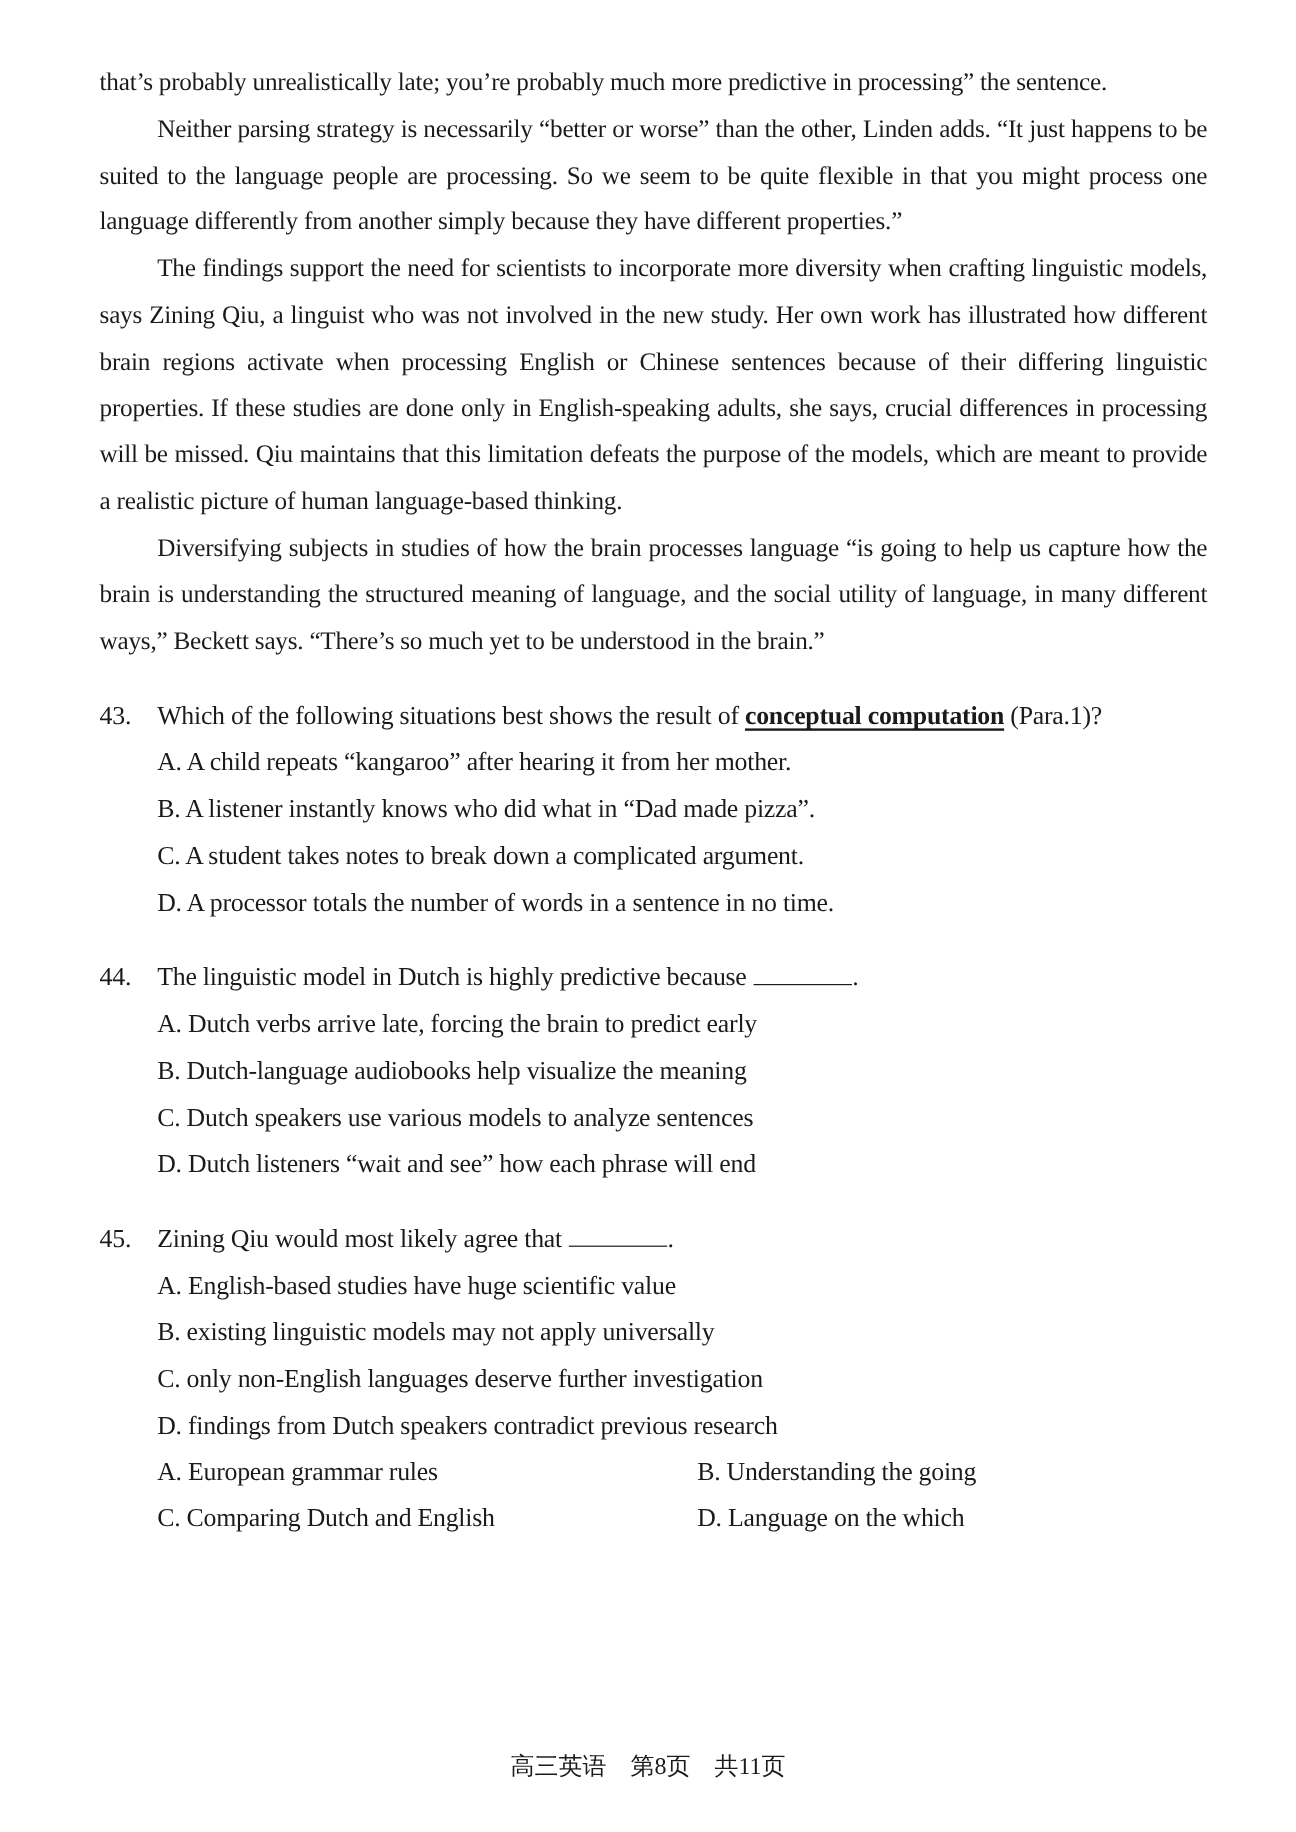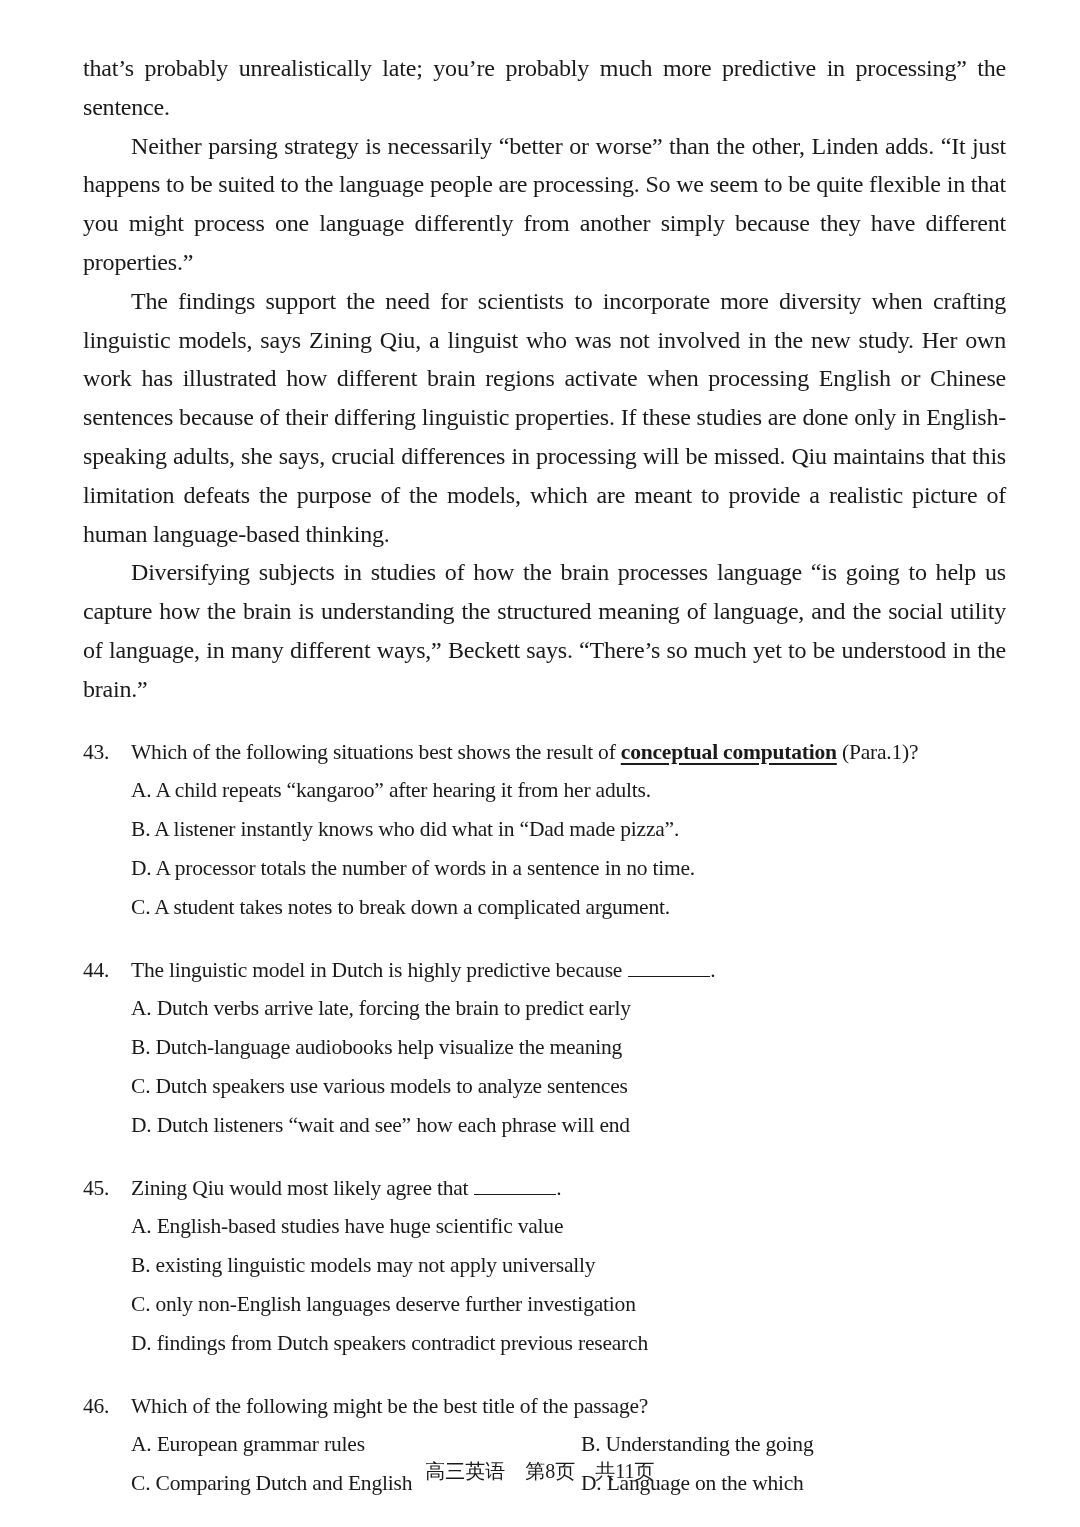--- a/index.html
+++ b/index.html
@@ -15,21 +15,21 @@
       font-family: "Liberation Serif", "DejaVu Serif", serif;
       color: #1a1a1a;
     }
     .page {
       position: absolute;
       left: 83px;
       top: 49px;
       width: 923px;
     }
     .line-block {
-      font-size: 24px;
+      font-size: 21px;
       line-height: 38.8px;
       text-align: justify;
       letter-spacing: -0.2px;
       margin: 0;
     }
     .para {
       text-indent: 48px;
     }
     .para.cont {
       text-indent: 0;
@@ -99,24 +99,24 @@
   <p class="line-block para cont">that’s probably unrealistically late; you’re probably much more predictive in processing” the sentence.</p>
   <p class="line-block para">Neither parsing strategy is necessarily “better or worse” than the other, Linden adds. “It just happens to be suited to the language people are processing. So we seem to be quite flexible in that you might process one language differently from another simply because they have different properties.”</p>
   <p class="line-block para">The findings support the need for scientists to incorporate more diversity when crafting linguistic models, says Zining Qiu, a linguist who was not involved in the new study. Her own work has illustrated how different brain regions activate when processing English or Chinese sentences because of their differing linguistic properties. If these studies are done only in English-speaking adults, she says, crucial differences in processing will be missed. Qiu maintains that this limitation defeats the purpose of the models, which are meant to provide a realistic picture of human language-based thinking.</p>
   <p class="line-block para">Diversifying subjects in studies of how the brain processes language “is going to help us capture how the brain is understanding the structured meaning of language, and the social utility of language, in many different ways,” Beckett says. “There’s so much yet to be understood in the brain.”</p>
 
   <div class="question">
     <span class="q-num">43.</span>
     <span class="q-stem"><span>Which of the following situations best shows the result of </span><span class="key-term">conceptual computation</span><span> (Para.1)?</span></span>
   </div>
   <div class="options">
-    <span class="option">A. A child repeats “kangaroo” after hearing it from her adults.</span>
+    <span class="option">A. A child repeats “kangaroo” after hearing it from her mother.</span>
     <span class="option">B. A listener instantly knows who did what in “Dad made pizza”.</span>
+    <span class="option">C. A student takes notes to break down a complicated argument.</span>
     <span class="option">D. A processor totals the number of words in a sentence in no time.</span>
-    <span class="option">C. A student takes notes to break down a complicated argument.</span>
   </div>
 
   <div class="question">
     <span class="q-num">44.</span>
     <span class="q-stem"><span>The linguistic model in Dutch is highly predictive because</span><span class="blank"></span><span>.</span></span>
   </div>
   <div class="options">
     <span class="option">A. Dutch verbs arrive late, forcing the brain to predict early</span>
     <span class="option">B. Dutch-language audiobooks help visualize the meaning</span>
     <span class="option">C. Dutch speakers use various models to analyze sentences</span>
@@ -127,24 +127,20 @@
     <span class="q-num">45.</span>
     <span class="q-stem"><span>Zining Qiu would most likely agree that</span><span class="blank"></span><span>.</span></span>
   </div>
   <div class="options">
     <span class="option">A. English-based studies have huge scientific value</span>
     <span class="option">B. existing linguistic models may not apply universally</span>
     <span class="option">C. only non-English languages deserve further investigation</span>
     <span class="option">D. findings from Dutch speakers contradict previous research</span>
   </div>
 
-  <div class="question">
-    <span class="q-num">46.</span>
-    <span class="q-stem">Which of the following might be the best title of the passage?</span>
-  </div>
   <div class="options grid">
     <span class="option">A. European grammar rules</span>
     <span class="option">B. Understanding the going</span>
     <span class="option">C. Comparing Dutch and English</span>
     <span class="option">D. Language on the which</span>
   </div>
 
 </div>
 
 <div class="footer">

